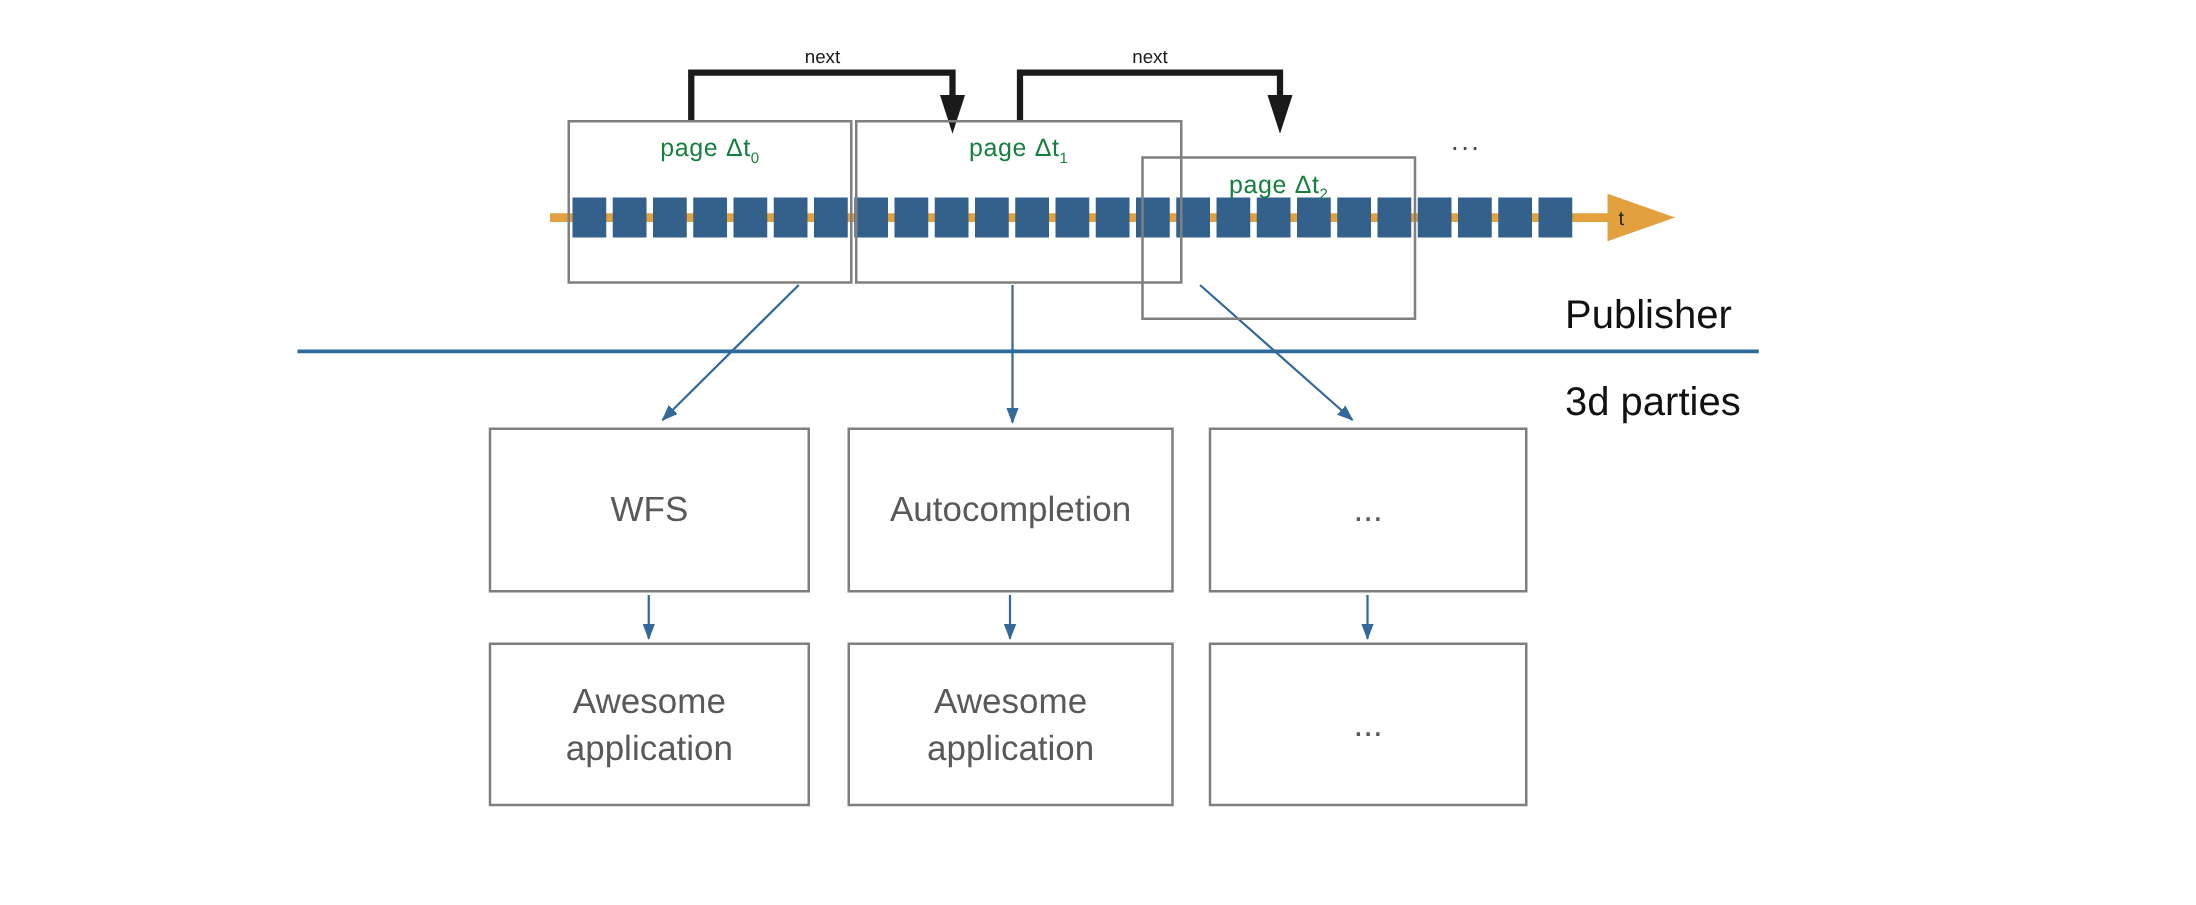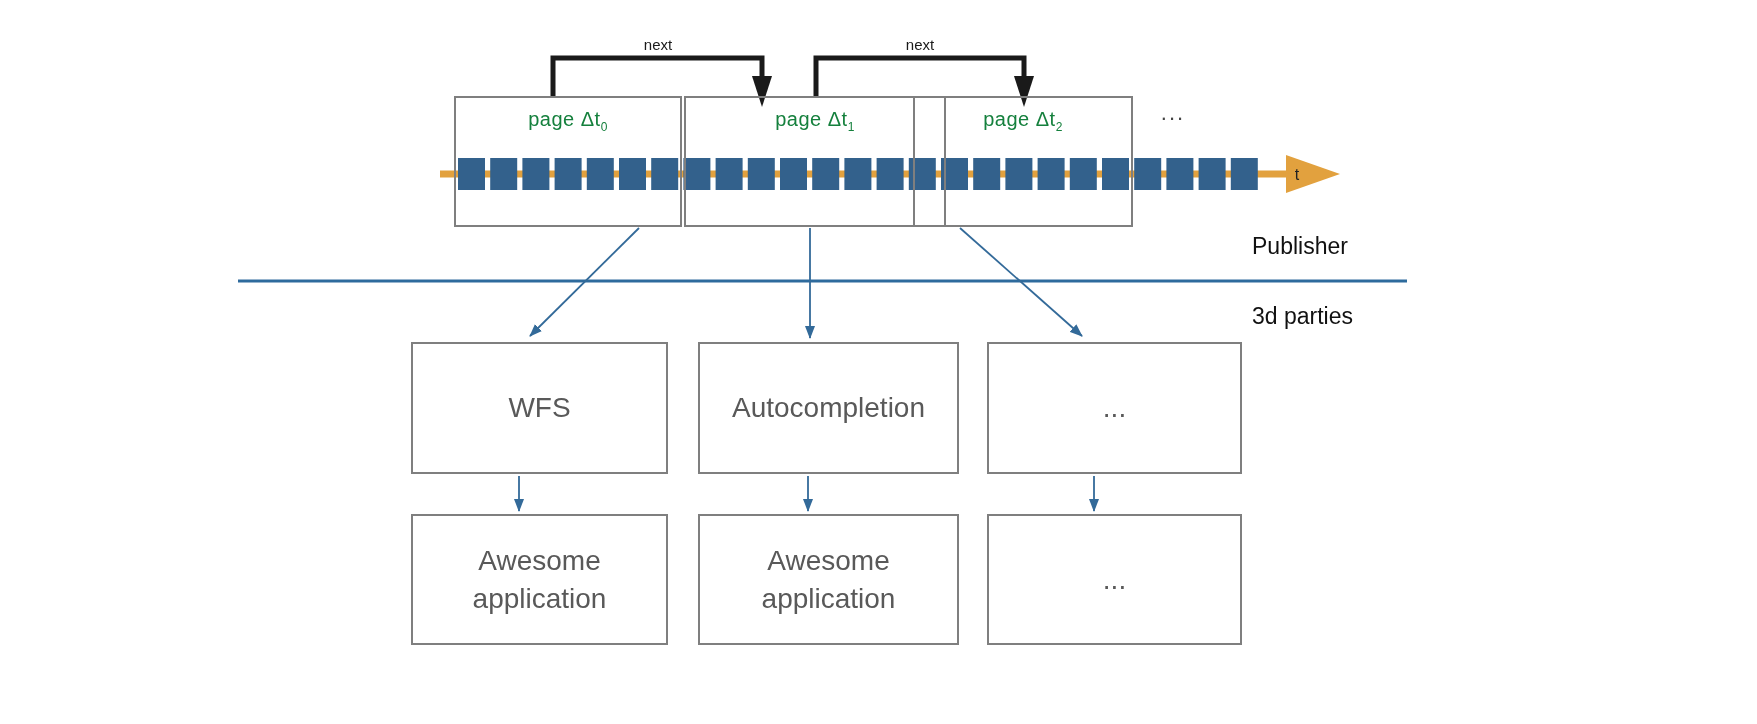--- a/index.html
+++ b/index.html
@@ -31,38 +31,37 @@
 
   .service-box, .app-box {
     display: flex;
     flex-direction: column;
     align-items: center;
     justify-content: center;
     font-size: 28px;
     color: #595959;
     line-height: 38px;
     text-align: center;
-    margin-left: 20px;
   }
   .service-box { top: 342px; height: 132px; }
   .app-box { top: 514px; height: 131px; }
 
   .ellipsis-top {
     position: absolute;
     left: 1145px; top: 100px; width: 56px;
     text-align: center;
     font-size: 22px;
     color: #444444;
     letter-spacing: 2px;
   }
 
   .region-label {
     position: absolute;
     left: 1252px;
-    font-size: 23px;
+    font-size: 32px;
     color: #111111;
     white-space: nowrap;
   }
   #publisher-label { top: 233px; }
   #third-parties-label { top: 303px; }
 
   .svg-next-label {
     font-size: 15px;
     fill: #1a1a1a;
     text-anchor: middle;
@@ -139,21 +138,21 @@
   <div class="box page-box" style="left:454px; width:228px;">
     <div class="page-label">
       <span>page Δt</span><sub>0</sub>
     </div>
   </div>
   <div class="box page-box" style="left:684px; width:262px;">
     <div class="page-label">
       <span>page Δt</span><sub>1</sub>
     </div>
   </div>
-  <div class="box page-box" style="left:913px; width:220px;">
+  <div class="box page-box" style="left:913px; width:220px;margin-top:29px;">
     <div class="page-label">
       <span>page Δt</span><sub>2</sub>
     </div>
   </div>
 
   <div class="ellipsis-top">...</div>
 
   <div class="region-label" id="publisher-label">Publisher</div>
   <div class="region-label" id="third-parties-label">3d parties</div>
 

